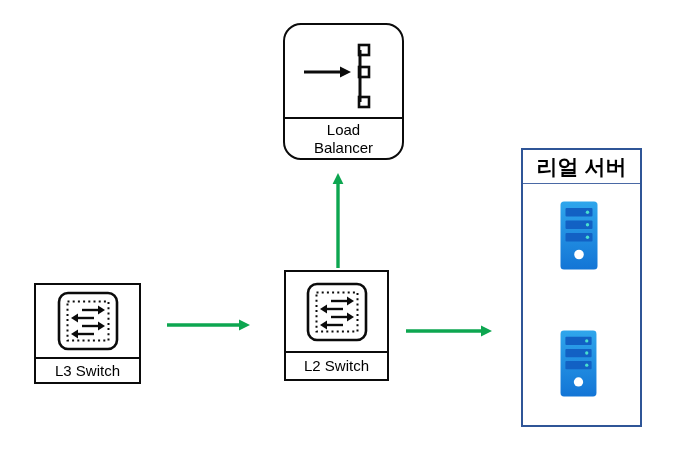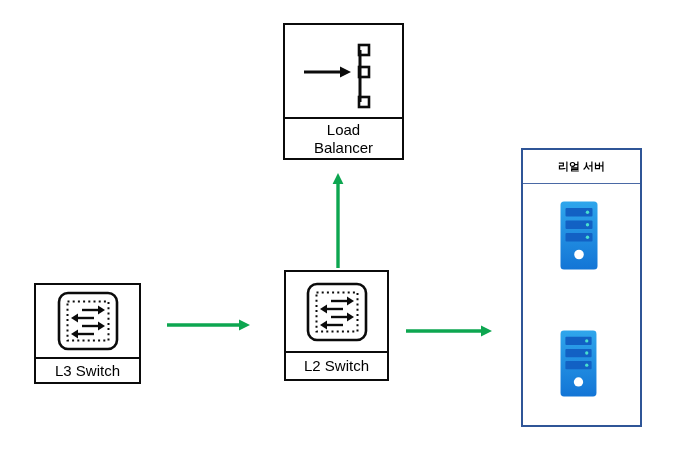--- a/index.html
+++ b/index.html
@@ -15,36 +15,36 @@
     border:2px solid var(--node-border,#0b0b0b);
     display:flex; flex-direction:column;
   }
   .icon-area { flex:1; display:flex; align-items:center; justify-content:center; }
   .label-area {
     flex:none; border-top:2px solid var(--node-border,#0b0b0b);
     display:flex; flex-direction:column; align-items:center; justify-content:center;
     font-size:15px; line-height:18px; text-align:center;
   }
 
-  .node-lb  { left:283px; top:23px;  width:121px; height:137px; }
+  .node-lb  { left:283px; top:23px;  width:121px; height:137px;border-radius:18px; }
   .node-lb .label-area { height:40px; }
   .node-l3  { left:34px;  top:283px; width:107px; height:101px; }
   .node-l3 .label-area { height:23px; }
   .node-l2  { left:284px; top:270px; width:105px; height:111px; }
   .node-l2 .label-area { height:26px; }
 
   
   .server-group {
     position:absolute; left:521px; top:148px; width:121px; height:279px;
     box-sizing:border-box; background:#fff;
     border:2px solid var(--server-box-border,#2F5597);
   }
   .server-title {
     height:33px; display:flex; align-items:center; justify-content:center;
-    font-weight:bold; font-size:11px;
+    font-weight:bold; font-size:21px;
     border-bottom:1.5px solid var(--server-divider,#4A69A5);
   }
   .server-icon { position:absolute; }
   .server-icon.s1 { left:37px; top:51px; }
   .server-icon.s2 { left:37px; top:180px; }
 
   
   .blk { stroke:#0b0b0b; fill:none; }
   .blk-fill { fill:#0b0b0b; stroke:none; }
 

